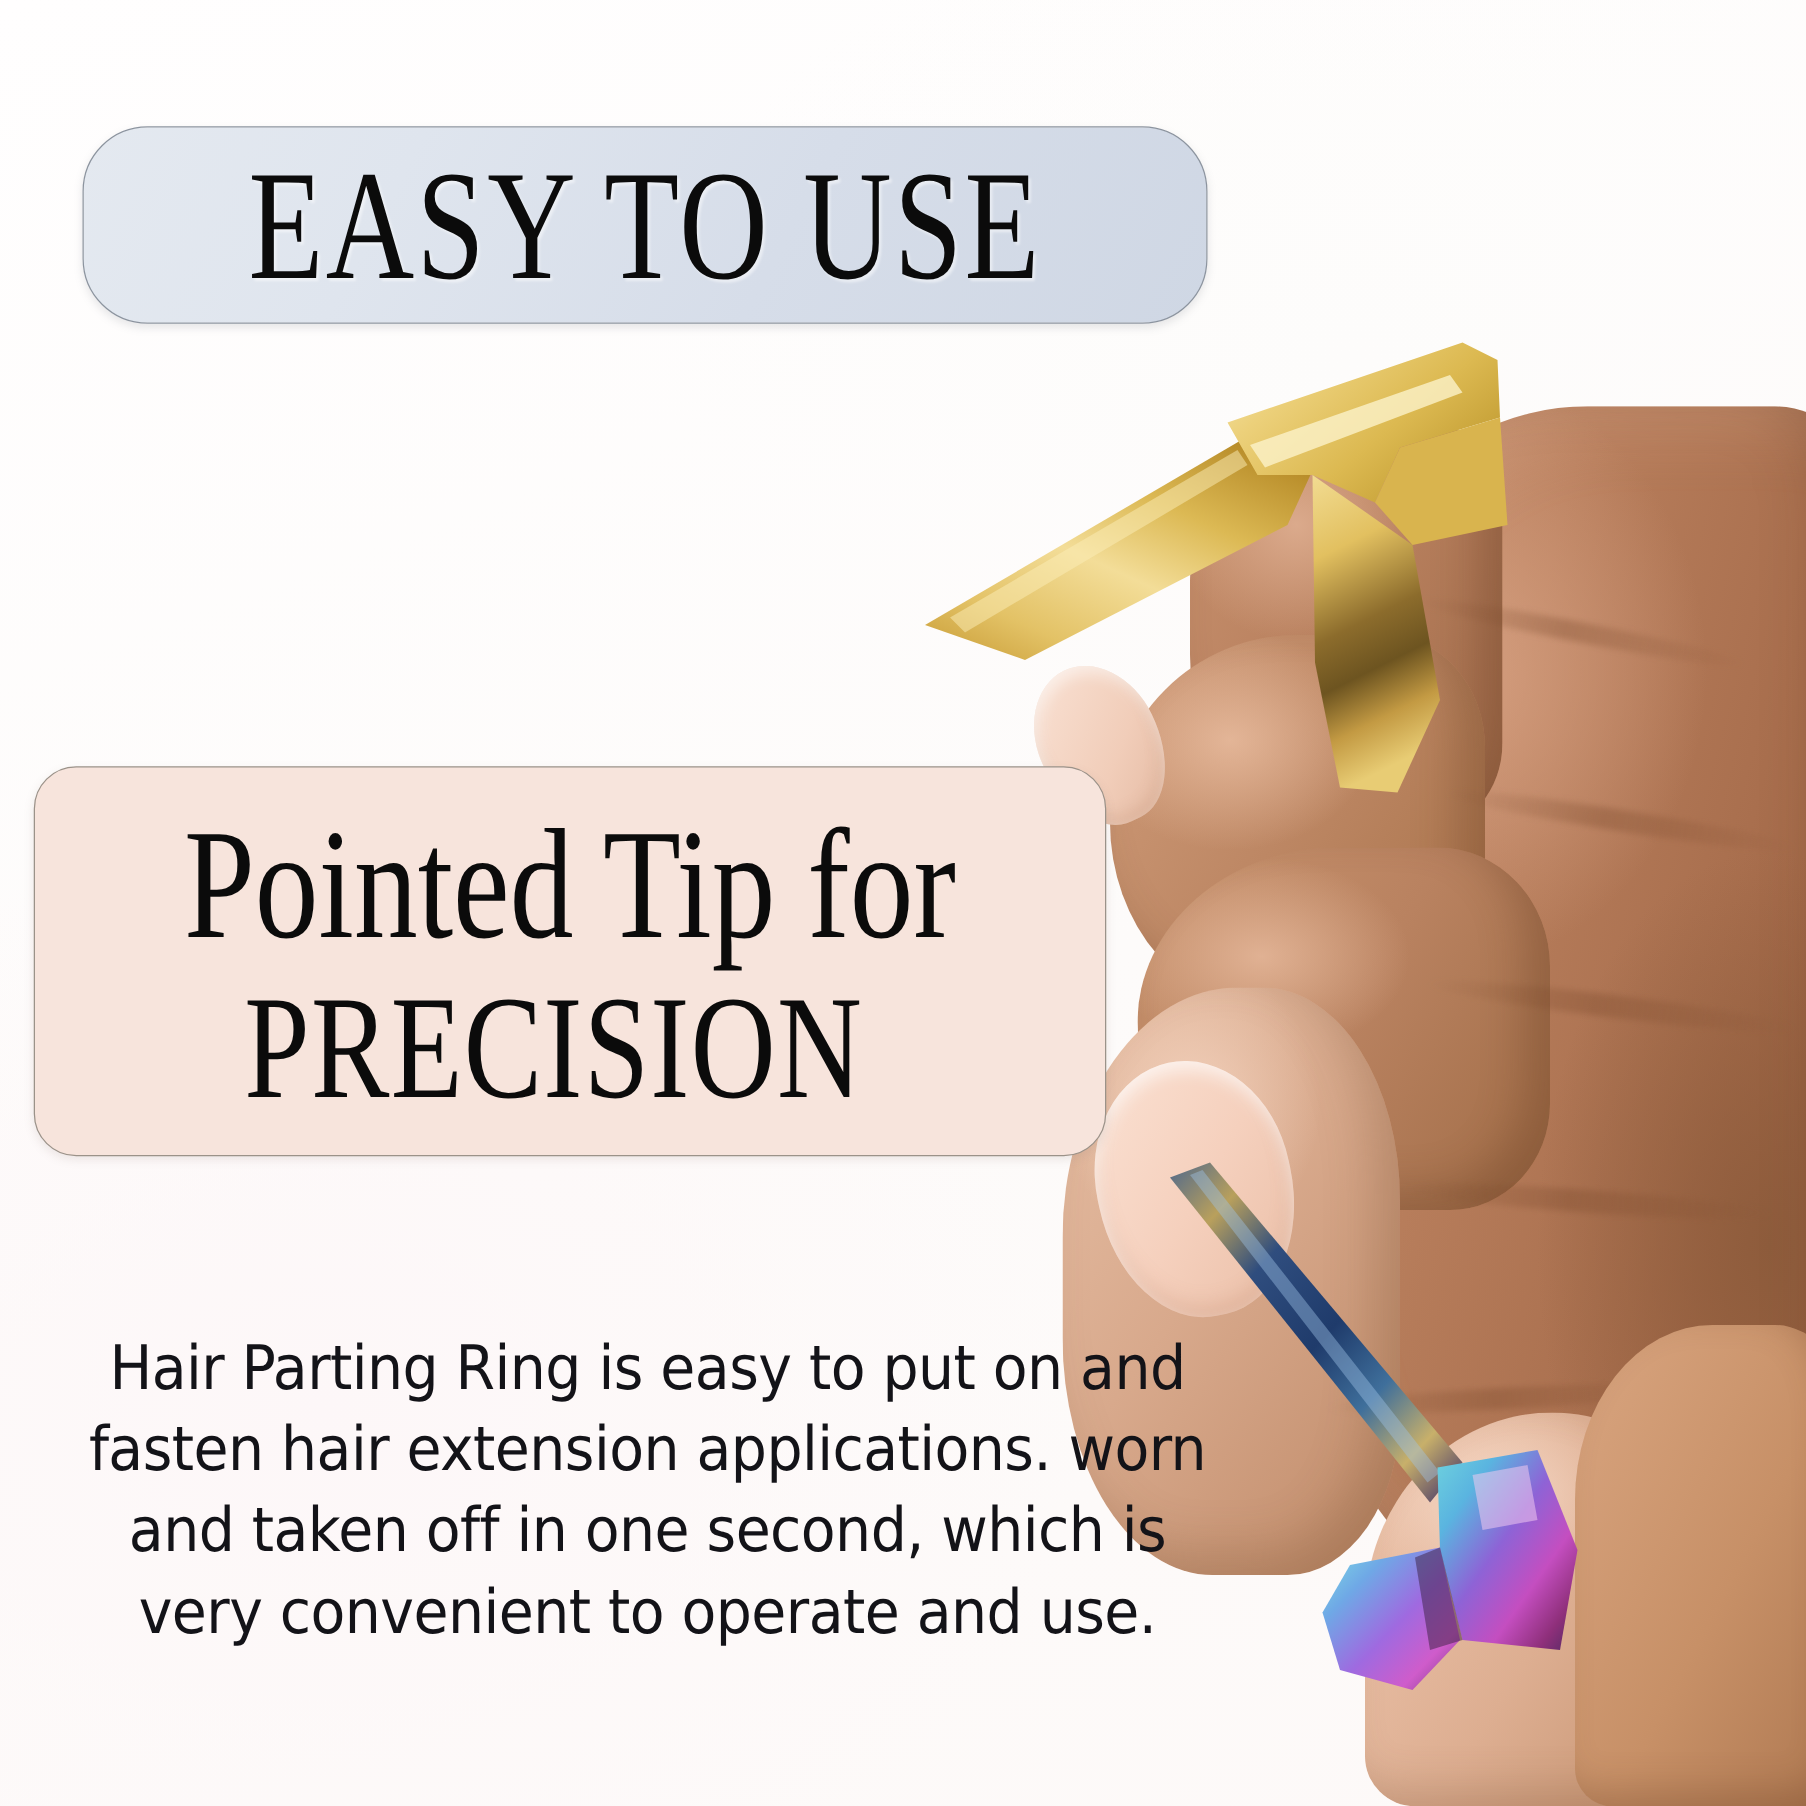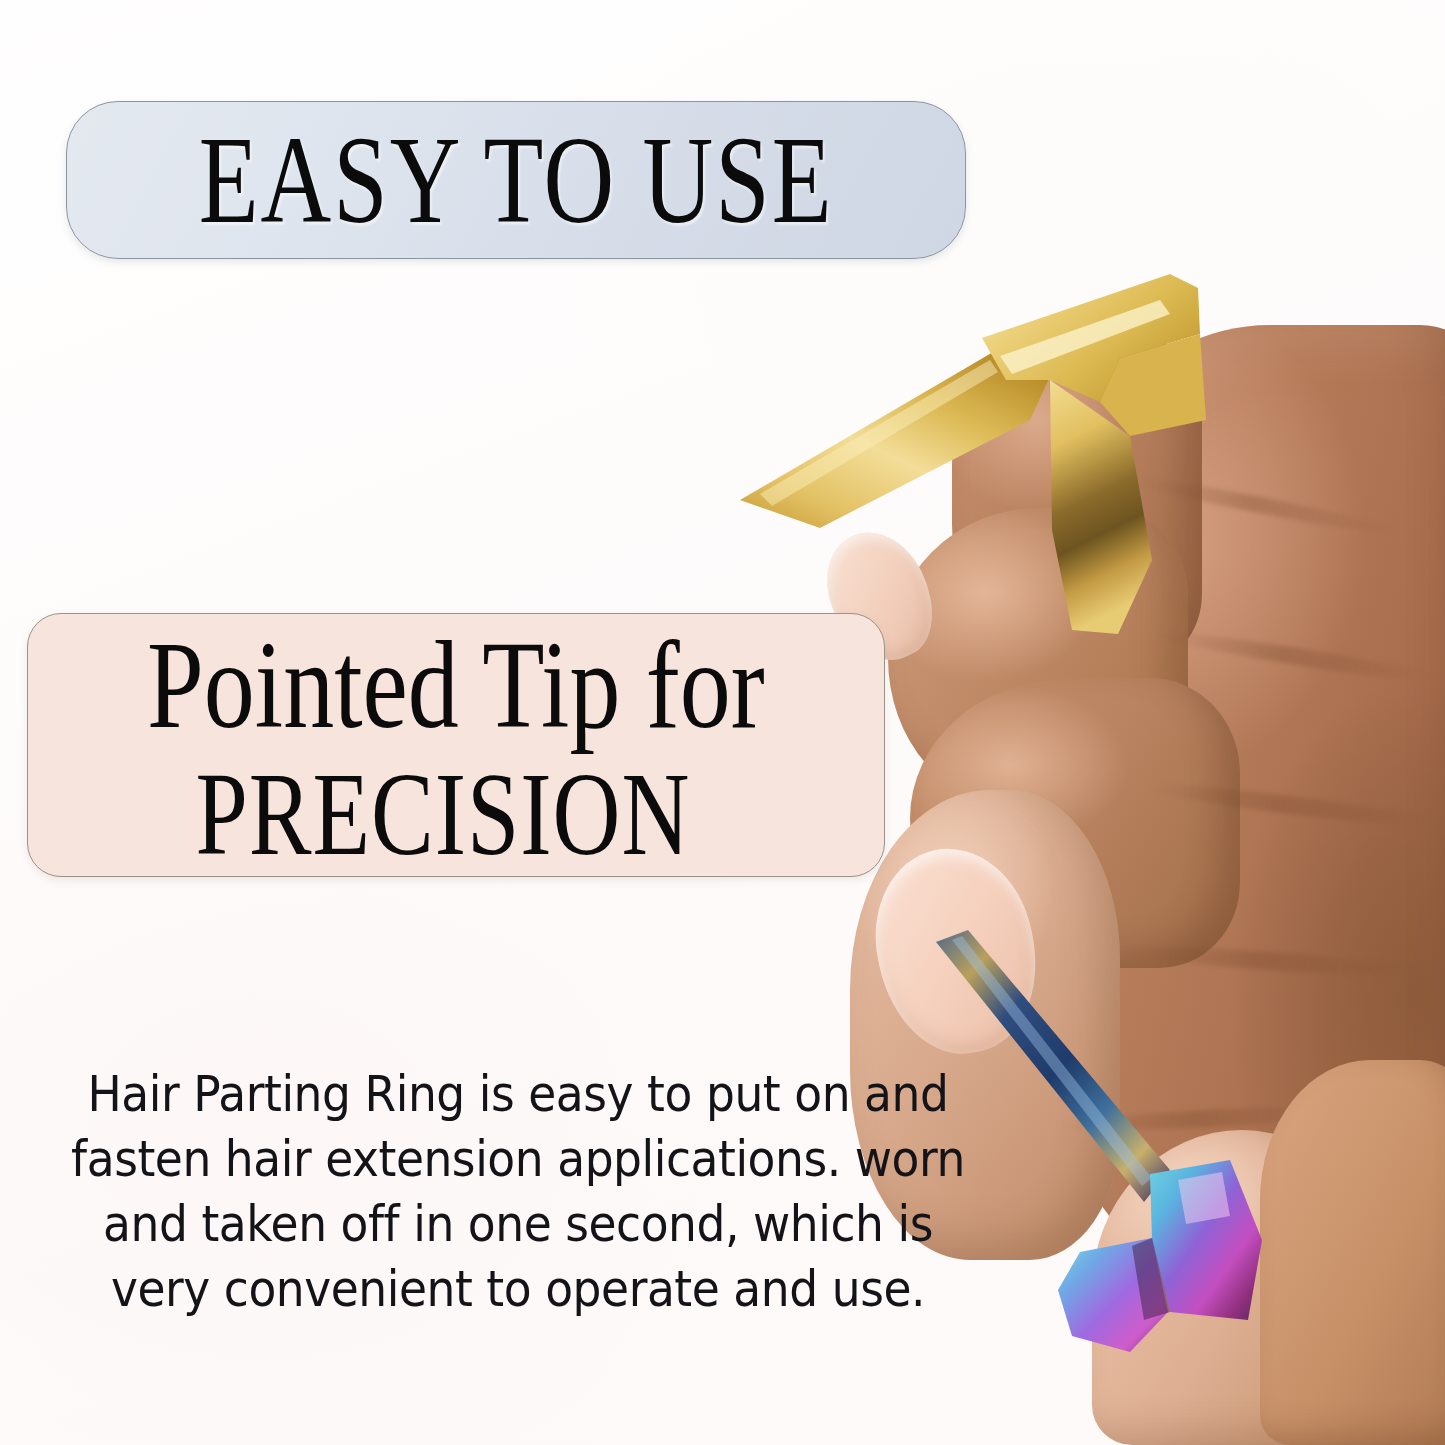--- a/index.html
+++ b/index.html
@@ -57,21 +57,21 @@
     font-weight: 400;
     transform: scaleY(1.24) scaleX(0.97);
     text-shadow: 2px 2px 2px rgba(255,255,255,0.5);
     white-space: nowrap;
   }
 
   #banner-precision {
     left: 27px;
     top: 613px;
     width: 858px;
-    height: 264px;
+    height: 312px;
     border-radius: 34px;
     border: 1.5px solid #9b9289;
     background: #f7e4dc;
     box-shadow: 0 3px 8px rgba(150,130,122,0.16);
     padding-top: 4px;
   }
 
   #banner-precision .line-1 {
     font-size: 103px;
     line-height: 1.02;

